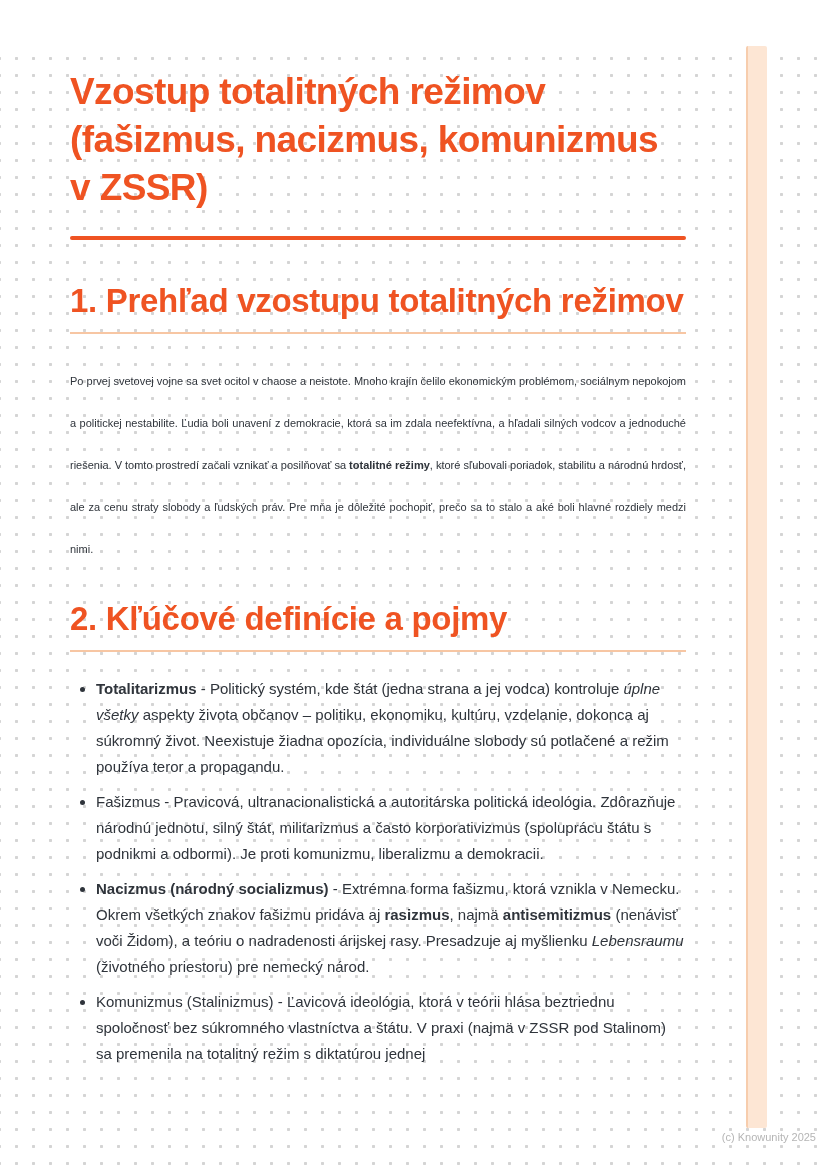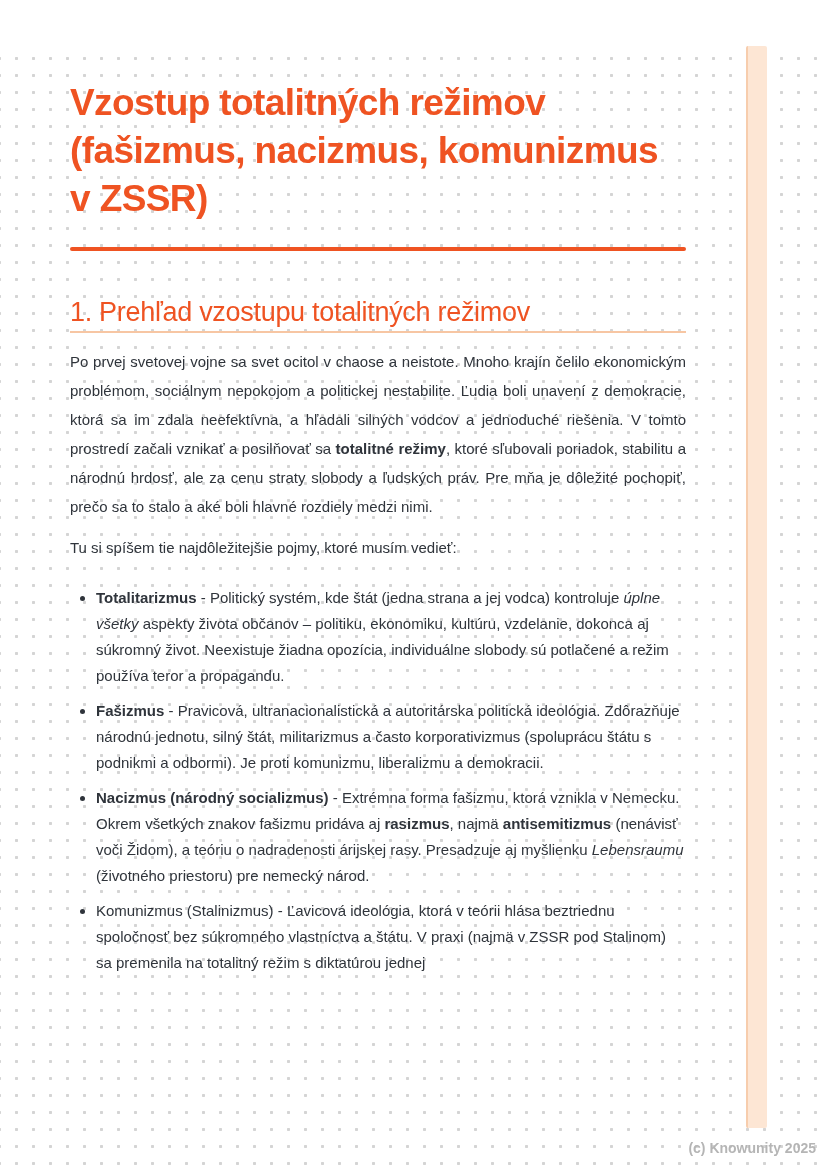--- a/index.html
+++ b/index.html
@@ -22,98 +22,97 @@
   .stripe {
     position: absolute;
     top: 46px; right: 61px;
     width: 21px; height: 1082px;
     background: var(--stripe, #fde6d4);
     border-left: 2px solid var(--stripe-edge, #f7cdad);
     border-radius: 2px;
   }
   .content {
     position: absolute;
-    left: 70px; top: 11px;
+    left: 70px; top: 0;
     width: 616px;
   }
   h1 {
     margin-top: 68px;
     font-size: 37px;
     line-height: 48px;
     font-weight: 700;
     letter-spacing: -0.6px;
     color: var(--accent, #ef5322);
   }
   .rule {
     margin-top: 24px;
     height: 4px;
     border-radius: 2px;
     background: var(--accent, #ef5322);
   }
   h2 {
-    font-size: 27px;
+    font-size: 33px;
     line-height: 34px;
-    font-weight: 400;
+    font-weight: 700;
     letter-spacing: -0.3px;
     color: var(--accent, #ef5322);
-    padding-bottom: 2px;
+    padding-bottom: 14px;
     border-bottom: 2px solid var(--accent-soft, #f7c6a3);
     white-space: nowrap;
   }
   .h2-first  { margin-top: 44px; }
   .h2-second { margin-top: 32px; }
   .para {
-    margin-top: 14px;
-    font-size: 15px;
-    line-height: 29px;
+    margin-top: 26px;
+    font-size: 11px;
+    line-height: 42px;
     text-align: justify;
   }
   .intro {
     margin-top: 14px;
     font-size: 15px;
     line-height: 26px;
   }
   ul.defs {
     margin-top: 24px;
     padding-left: 26px;
     list-style: disc outside;
   }
   ul.defs li {
     font-size: 15px;
     line-height: 26px;
     margin-bottom: 9px;
   }
   .footer {
     position: absolute;
     right: 12px;
-    bottom: 15px;
-    font-size: 14px;
+    bottom: 28px;
+    font-size: 11px;
     color: var(--footer, #b5b5b5);
-    font-weight: bold;
   }
 </style>
 </head>
 <body>
 
 <div class="dots"></div>
 <div class="stripe"></div>
 
 <div class="content">
   <h1>Vzostup totalitných režimov (fašizmus, nacizmus, komunizmus v ZSSR)</h1>
   <div class="rule"></div>
 
   <section>
     <h2 class="h2-first">1. Prehľad vzostupu totalitných režimov</h2>
     <p class="para"><span>Po prvej svetovej vojne sa svet ocitol v chaose a neistote. Mnoho krajín čelilo ekonomickým problémom, sociálnym nepokojom a politickej nestabilite. Ľudia boli unavení z demokracie, ktorá sa im zdala neefektívna, a hľadali silných vodcov a jednoduché riešenia. V tomto prostredí začali vznikať a posilňovať sa </span><span style="font-weight: 700;">totalitné režimy</span><span>, ktoré sľubovali poriadok, stabilitu a národnú hrdosť, ale za cenu straty slobody a ľudských práv. Pre mňa je dôležité pochopiť, prečo sa to stalo a aké boli hlavné rozdiely medzi nimi.</span></p>
   </section>
 
   <section>
-    <p class="intro">Tu si spíšem tie najdôležitejšie pojmy, ktoré musím vedieť:</p>
+    <h2 class="h2-second">2. Kľúčové definície a pojmy</h2>
     <ul class="defs">
       <li><span style="font-weight: 700;">Totalitarizmus</span><span> - Politický systém, kde štát (jedna strana a jej vodca) kontroluje </span><span style="font-style: italic;">úplne všetky</span><span> aspekty života občanov – politiku, ekonomiku, kultúru, vzdelanie, dokonca aj súkromný život. Neexistuje žiadna opozícia, individuálne slobody sú potlačené a režim používa teror a propagandu.</span></li>
-      <li><span style="font-weight: 700; text-align: center;">Fašizmus</span><span> - Pravicová, ultranacionalistická a autoritárska politická ideológia. Zdôrazňuje národnú jednotu, silný štát, militarizmus a často korporativizmus (spoluprácu štátu s podnikmi a odbormi). Je proti komunizmu, liberalizmu a demokracii.</span></li>
+      <li><span style="font-weight: 400; text-align: center;">Fašizmus</span><span> - Pravicová, ultranacionalistická a autoritárska politická ideológia. Zdôrazňuje národnú jednotu, silný štát, militarizmus a často korporativizmus (spoluprácu štátu s podnikmi a odbormi). Je proti komunizmu, liberalizmu a demokracii.</span></li>
       <li><span style="font-weight: 700;">Nacizmus (národný socializmus)</span><span> - Extrémna forma fašizmu, ktorá vznikla v Nemecku. Okrem všetkých znakov fašizmu pridáva aj </span><span style="font-weight: 700;">rasizmus</span><span>, najmä </span><span style="font-weight: 700;">antisemitizmus</span><span> (nenávisť voči Židom), a teóriu o nadradenosti árijskej rasy. Presadzuje aj myšlienku </span><span style="font-style: italic;">Lebensraumu</span><span> (životného priestoru) pre nemecký národ.</span></li>
       <li><span style="font-weight: 400;">Komunizmus (Stalinizmus)</span><span> - Ľavicová ideológia, ktorá v teórii hlása beztriednu spoločnosť bez súkromného vlastníctva a štátu. V praxi (najmä v ZSSR pod Stalinom) sa premenila na totalitný režim s diktatúrou jednej</span></li>
     </ul>
   </section>
 </div>
 
 <div class="footer">(c) Knowunity 2025</div>
 
 </body></html>

